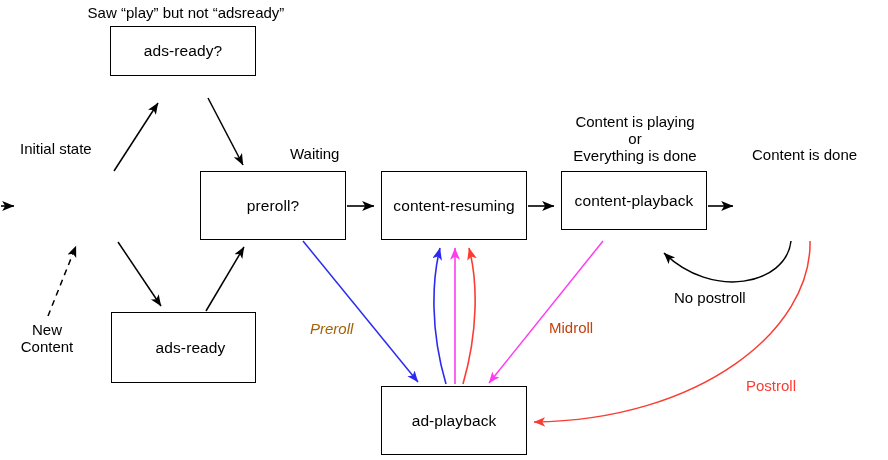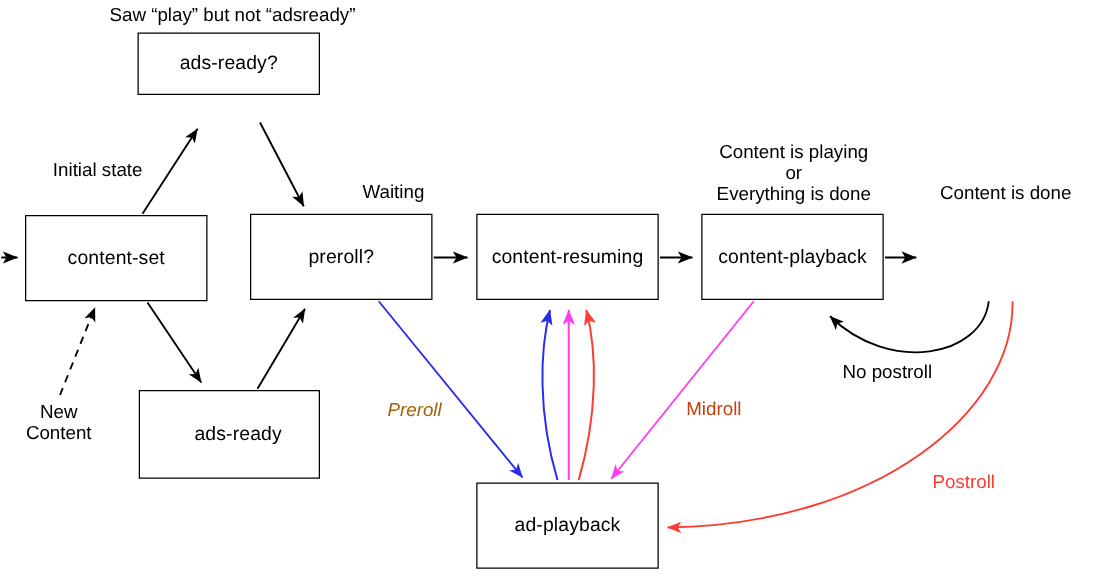--- a/index.html
+++ b/index.html
@@ -107,41 +107,38 @@
     <path d="M455,384 L455,248" stroke="#ff3cf0" stroke-width="1.6" fill="none" marker-end="url(#ah-magenta)"></path>
 
     <path d="M810,241 C812,330 700,420 534,422" stroke="#fa3c32" stroke-width="1.5" fill="none" marker-end="url(#ah-red)"></path>
 
     <path d="M463,384 C478,332 478,282 469,248" stroke="#fa3c32" stroke-width="1.6" fill="none" marker-end="url(#ah-red)"></path>
   </svg>
 
   <div class="node" style="left:110px; top:26px; width:146px; height:50px;">
     <span>ads-ready?</span>
   </div>
-  <div class="node" style="left:20px; top:172px; width:146px; height:69px;">
-    <span>content-set</span>
-  </div>
   <div class="node" style="left:200px; top:171px; width:146px; height:69px;">
     <span>preroll?</span>
   </div>
   <div class="node" style="left:381px; top:171px; width:146px; height:69px;">
     <span>content-resuming</span>
   </div>
-  <div class="node" style="left:561px; top:171px; width:146px; height:69px;">
+  <div class="node" style="left:561px; top:171px; width:146px; height:59px;">
     <span>content-playback</span>
   </div>
   <div class="node" style="left:111px; top:312px; width:145px; height:71px;padding-left:14px;">
     <span>ads-ready</span>
   </div>
   <div class="node" style="left:381px; top:386px; width:146px; height:69px;">
     <span>ad-playback</span>
   </div>
 
   <div class="note" style="left:75px; top:4px; width:222px; text-align:center;">Saw “play” but not “adsready”</div>
-  <div class="note" style="left:20px; top:128px; width:94px; text-align:right;">Initial state</div>
+  <div class="note" style="left:20px; top:140px; width:94px; text-align:left;">Initial state</div>
   <div class="note" style="left:290px; top:145px; width:60px; text-align:left;">Waiting</div>
   <div class="note" style="left:563px; top:113px; width:144px; text-align:center;">Content is playing
 or
 Everything is done</div>
   <div class="note" style="left:752px; top:146px; width:120px; text-align:left;">Content is done</div>
   <div class="note" style="left:17px; top:321px; width:60px; text-align:center;">New
 Content</div>
 
   <div class="edge-label lbl-preroll" style="left:310px; top:320px;">Preroll</div>
   <div class="edge-label lbl-midroll" style="left:549px; top:319px;">Midroll</div>

